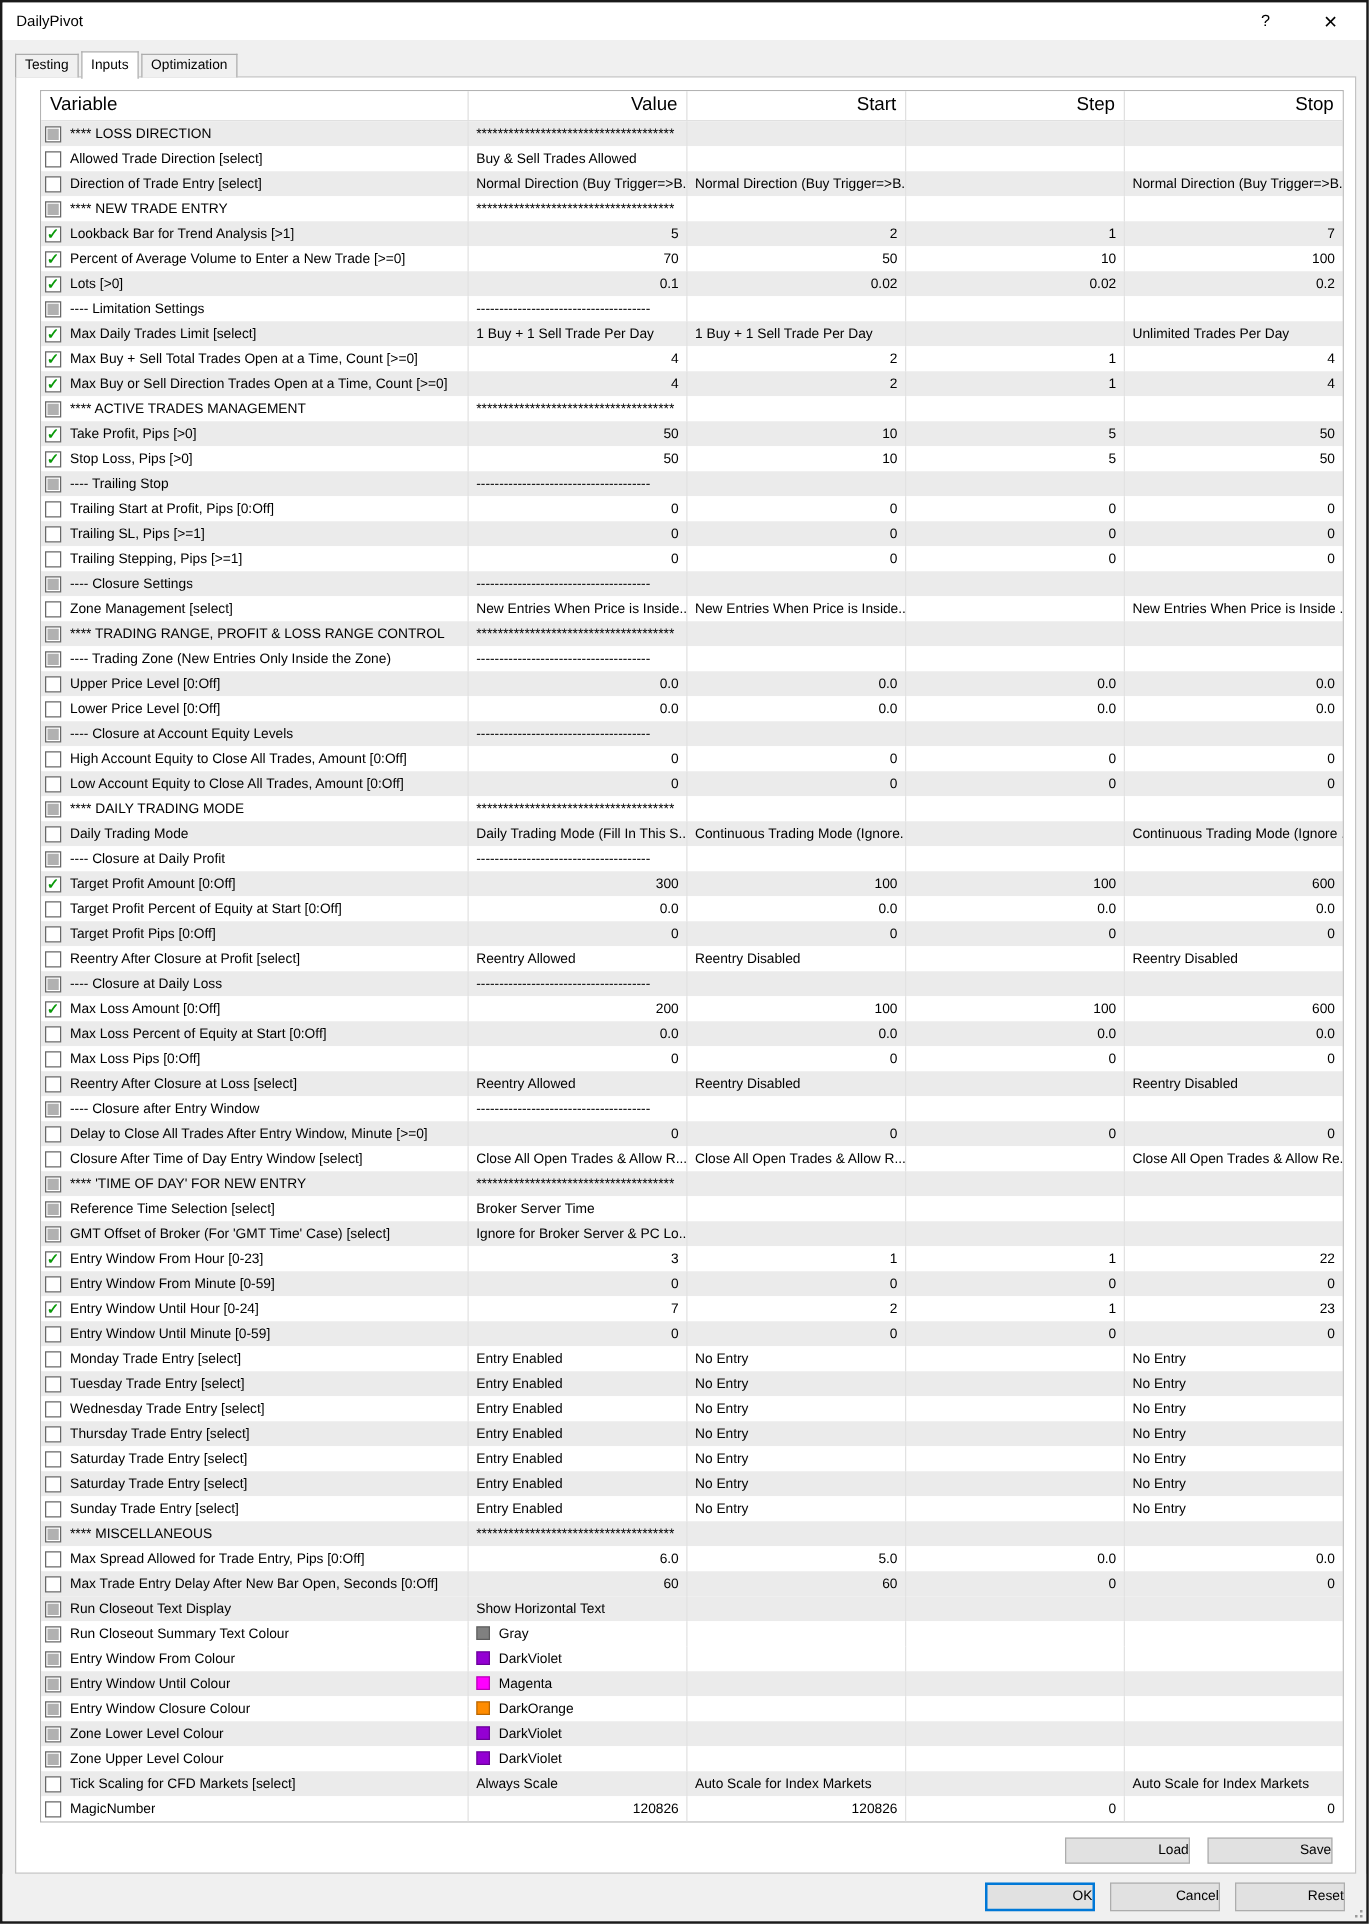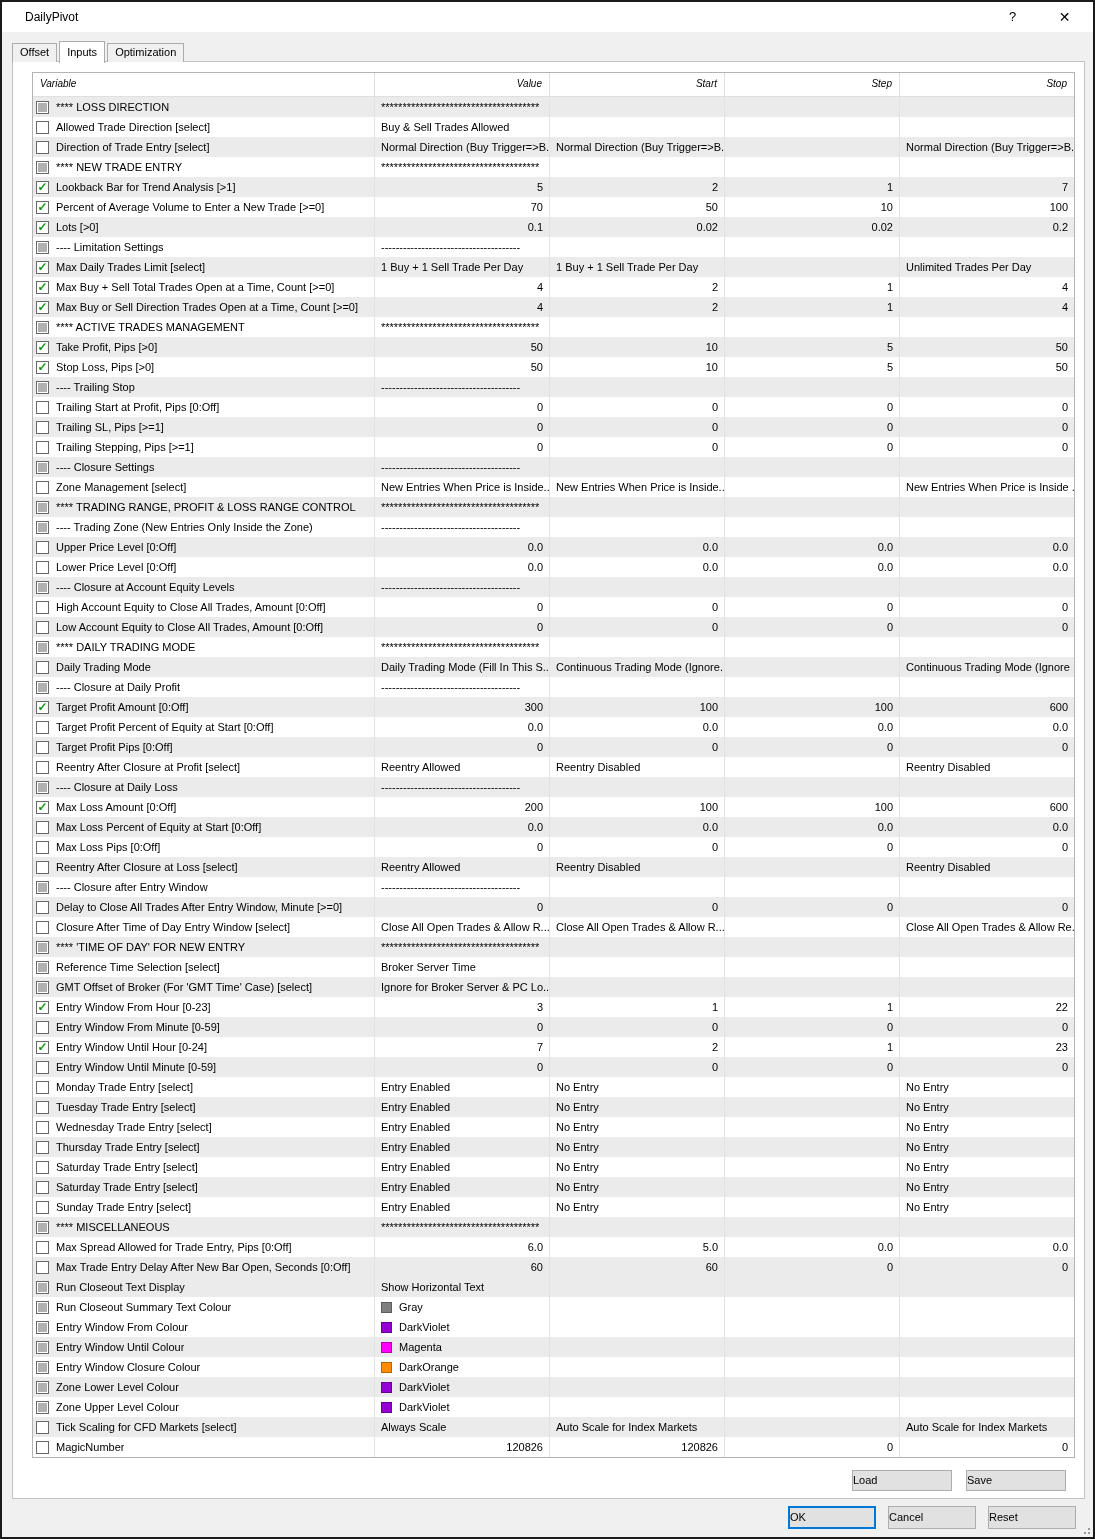--- a/index.html
+++ b/index.html
@@ -3,37 +3,37 @@
 <meta charset="utf-8">
 <style>
   html,body{margin:0;padding:0;}
   body{
     width:1095px;height:1539px;position:relative;background:#1a1a1a;
     font-family:"Liberation Sans", sans-serif;-webkit-font-smoothing:antialiased;
   }
   .dialog{position:absolute;left:2px;top:2px;width:1091px;height:1535px;background:#f0f0f0;overflow:hidden;}
   
   .titlebar{position:absolute;left:0;top:0;width:100%;height:30px;background:#ffffff;}
-  .title{position:absolute;left:11px;top:8px;font-size:12px;color:#000;white-space:nowrap;margin-left:12px;}
+  .title{position:absolute;left:11px;top:8px;font-size:12px;color:#000;white-space:nowrap;}
   .tb-btn{position:absolute;top:0;width:45px;height:30px;text-align:center;line-height:30px;font-size:13px;color:#000;cursor:default;}
   .helpbtn{right:58px;}
   .closebtn{right:6px;font-size:14px;}
   
   .tabstrip{position:absolute;left:10px;top:39px;height:21px;display:flex;align-items:flex-end;z-index:3;}
   .tab{box-sizing:border-box;height:19px;line-height:17px;padding:0 7px;font-size:11px;color:#000;
        background:#f0f0f0;border:1px solid #acacac;border-bottom:none;margin-right:2px;cursor:default;}
   .tab.active{height:22px;line-height:20px;background:#fff;position:relative;top:1px;z-index:4;}
   
   .tabpage{position:absolute;left:10px;top:59px;width:1073px;height:1438px;background:#fff;
            border:1px solid #c3c3c3;box-sizing:border-box;z-index:2;}
   
   .ptable{position:absolute;left:19px;top:10px;width:1043px;border:1px solid #b3b3b3;background:#fff;box-sizing:border-box;}
   .thead{display:flex;height:23px;background:#fff;border-bottom:1px solid #e0e0e0;}
-  .hcell{box-sizing:border-box;font-size:10px;color:#000;line-height:22px;padding:0 7px;
-         border-right:1px solid #e0e0e0;white-space:nowrap;overflow:hidden;font-style:italic;}
+  .hcell{box-sizing:border-box;font-size:15px;color:#000;line-height:22px;padding:0 7px;
+         border-right:1px solid #e0e0e0;white-space:nowrap;overflow:hidden;}
   .hcell:last-child{border-right:none;}
   .hc-var{width:342px;text-align:left;}
   .hc{width:175px;text-align:right;}
   .hc:last-child{width:174px;}
   .trow{display:flex;height:20px;}
   .trow.odd{background:#ebebeb;}
   .trow.even{background:#ffffff;}
   .vcell{box-sizing:border-box;width:342px;display:flex;align-items:center;padding-left:3px;
          border-right:1px solid #e2e2e2;overflow:hidden;white-space:nowrap;}
   .vlabel{font-size:11px;color:#000;margin-left:7px;overflow:hidden;white-space:nowrap;}
@@ -44,21 +44,21 @@
   
   .cb{flex:none;box-sizing:border-box;width:13px;height:13px;border:1px solid #686868;background:#fff;
       position:relative;text-align:center;}
   .cb.gray::after{content:"";position:absolute;left:1px;top:1px;right:1px;bottom:1px;background:#b1b1b1;}
   .cb.on{color:#0a9a0a;font-size:12px;line-height:11px;font-weight:bold;}
   
   .swatch{display:inline-block;width:11px;height:11px;vertical-align:-2px;margin-right:7px;
           border:1px solid rgba(0,0,0,0.28);box-sizing:border-box;}
   
   .btn{box-sizing:border-box;background:#e1e1e1;border:1px solid #adadad;font-size:11px;color:#000;
-       text-align:left;cursor:default;font-family:"Liberation Sans",sans-serif;}
+       text-align:right;cursor:default;font-family:"Liberation Sans",sans-serif;}
   .page-buttons{position:absolute;right:18px;bottom:7px;display:flex;gap:14px;}
   .page-buttons .btn{width:100px;height:21px;line-height:19px;}
   .footer{position:absolute;left:0;bottom:0;width:100%;height:38px;background:#f0f0f0;}
   .footer-buttons{position:absolute;right:17px;top:7px;display:flex;gap:12px;}
   .footer-buttons .btn{width:88px;height:23px;line-height:21px;}
   .btn.default{border:2px solid #0078d7;line-height:19px;}
   .grip{position:absolute;right:1px;bottom:1px;width:14px;height:14px;}
   .grip i{position:absolute;width:2px;height:2px;background:#9a9a9a;}
 </style>
 </head>
@@ -66,21 +66,21 @@
 
 <div class="dialog">
 
   <div class="titlebar">
     <span class="title">DailyPivot</span>
     <span class="tb-btn helpbtn">?</span>
     <span class="tb-btn closebtn">✕</span>
   </div>
 
   <div class="tabstrip">
-    <div class="tab">Offset</div>
+    <div class="tab">Testing</div>
     <div class="tab active">Inputs</div>
     <div class="tab">Optimization</div>
   </div>
 
   <div class="tabpage">
 
     <div class="ptable">
       <div class="thead">
         <div class="hcell hc-var">Variable</div>
         <div class="hcell hc">Value</div>

